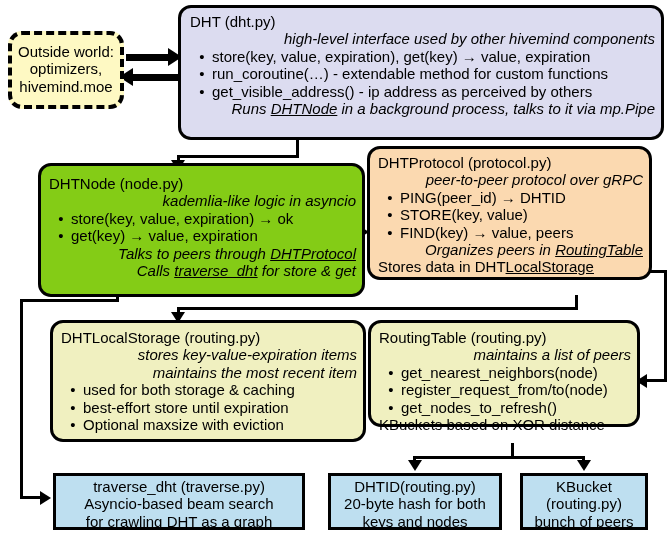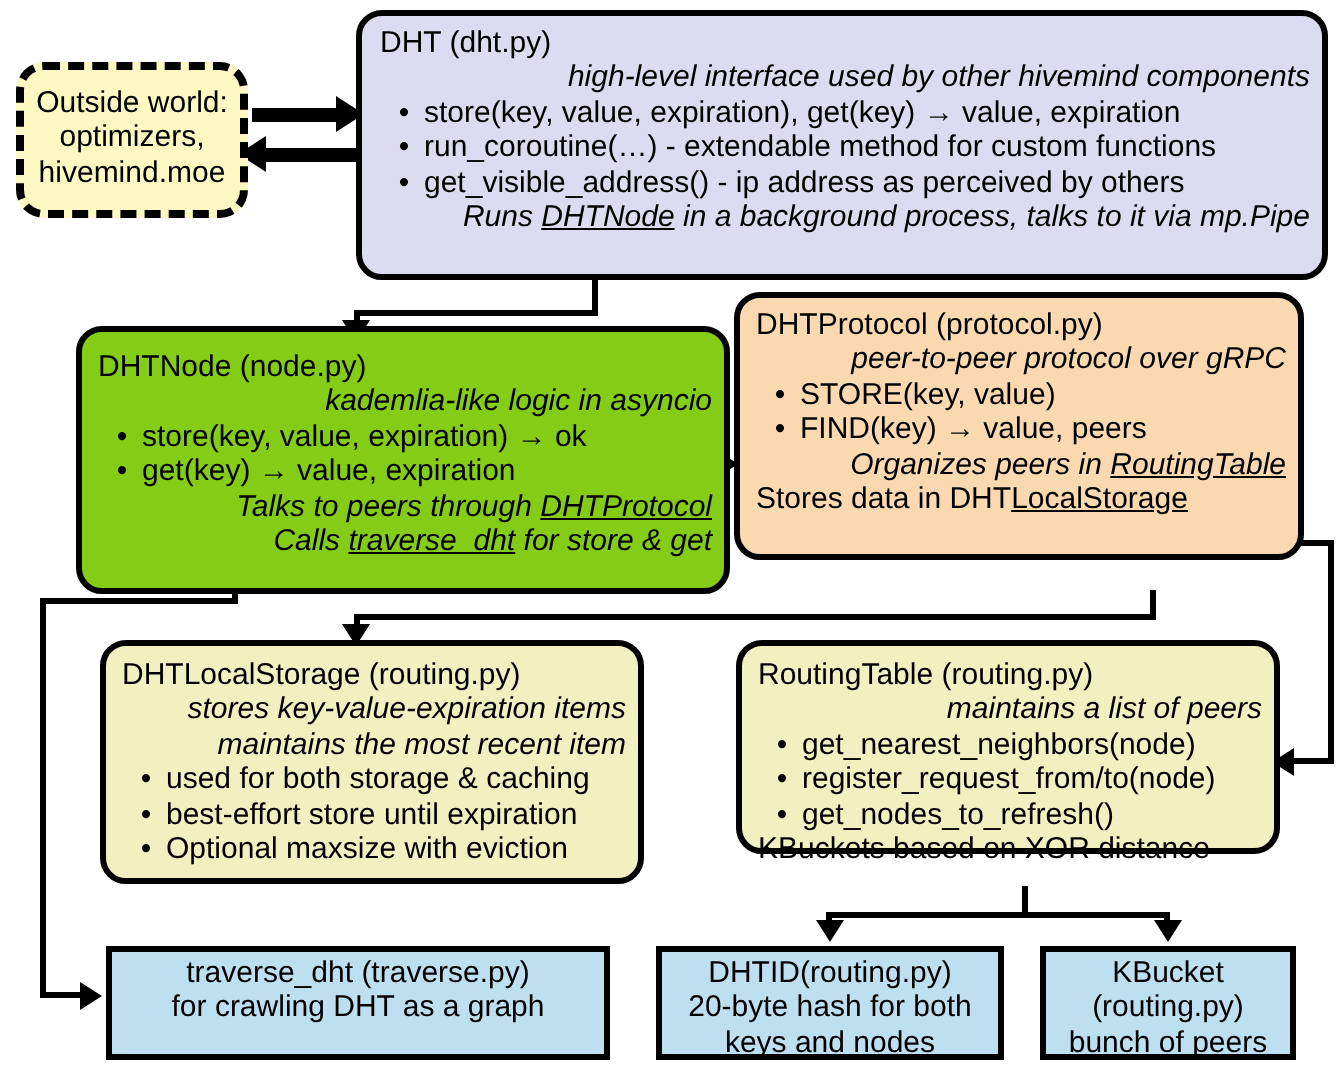--- a/index.html
+++ b/index.html
@@ -188,32 +188,33 @@
       </div>
     </div>
   </div>
 
   <div class="node rounded" style="left:367px; top:146px; width:285px; height:134px; background:#fbd9b0;">
     <div class="lines" style="padding-top:5px; padding-left:8px;">
       <div class="ln">
         <span class="b">DHTProtocol</span><span> </span><span>(protocol.py)</span>
       </div>
       <div class="ln italic indent1">peer-to-peer protocol over gRPC</div>
+      <div class="bullet-row"><span class="dot">•</span><span>PING(peer_id) → DHTID</span></div>
       <div class="bullet-row"><span class="dot">•</span><span>STORE(key, value)</span></div>
       <div class="bullet-row"><span class="dot">•</span><span>FIND(key) → value, peers</span></div>
       <div class="ln italic">
         <span>Organizes peers in </span><span class="u">RoutingTable</span>
       </div>
       <div class="ln">
         <span>Stores data in DHT</span><span class="u">LocalStorage</span>
       </div>
     </div>
   </div>
 
-  <div class="node rounded" style="left:50px; top:320px; width:272px; height:122px; background:#f0f0c0;">
+  <div class="node rounded" style="left:50px; top:320px; width:316px; height:122px; background:#f0f0c0;">
     <div class="lines" style="padding-top:6px; padding-left:8px;">
       <div class="ln">
         <span class="b">DHTLocalStorage</span><span> </span><span>(routing.py)</span>
       </div>
       <div class="ln italic">stores key-value-expiration items</div>
       <div class="ln italic">maintains the most recent item</div>
       <div class="bullet-row"><span class="dot">•</span><span>used for both storage &amp; caching</span></div>
       <div class="bullet-row"><span class="dot">•</span><span>best-effort store until expiration</span></div>
       <div class="bullet-row"><span class="dot">•</span><span>Optional maxsize with eviction</span></div>
     </div>
@@ -230,20 +231,21 @@
       <div class="bullet-row"><span class="dot">•</span><span>get_nodes_to_refresh()</span></div>
       <div class="ln">KBuckets based on XOR distance</div>
     </div>
   </div>
 
   <div class="node sharp" style="left:53px; top:473px; width:252px; height:57px; background:#bedff0;">
     <div class="lines" style="padding-top:2px;">
       <div class="ln center">
         <span class="b">traverse_dht</span><span> </span><span>(traverse.py)</span>
       </div>
+      <div class="ln center">Asyncio-based beam search</div>
       <div class="ln center">for crawling DHT as a graph</div>
     </div>
   </div>
 
   <div class="node sharp" style="left:328px; top:473px; width:174px; height:57px; background:#bedff0;">
     <div class="lines" style="padding-top:2px;">
       <div class="ln center">
         <span class="b">DHTID</span><span>(routing.py)</span>
       </div>
       <div class="ln center">20-byte hash for both</div>

